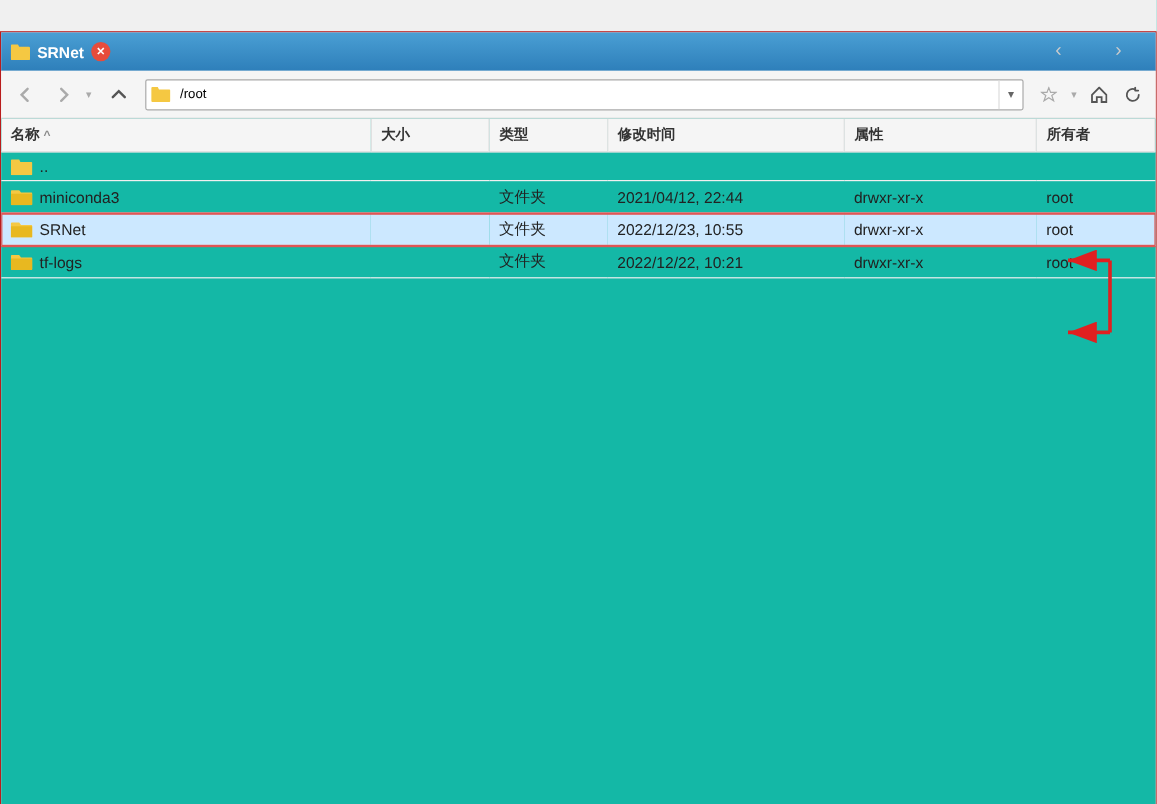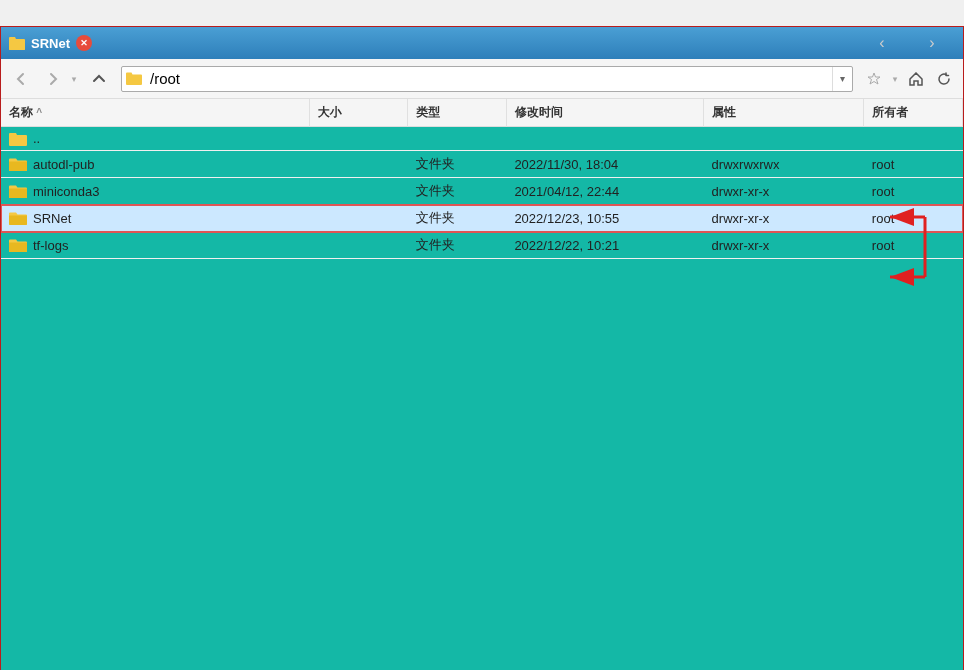--- a/index.html
+++ b/index.html
@@ -109,21 +109,21 @@
       display: flex;
       align-items: center;
       justify-content: center;
       flex-shrink: 0;
     }
 
     .address-input {
       flex: 1;
       border: none;
       outline: none;
-      font-size: 15px;
+      font-size: 11px;
       background: transparent;
       padding: 0 4px;
     }
 
     .address-dropdown {
       width: 20px;
       height: 24px;
       display: flex;
       align-items: center;
       justify-content: center;
@@ -336,36 +336,20 @@
             <td></td>
             <td></td>
           </tr>
           <tr>
             <td class="col-name">
               <div class="name-cell">
     <svg width="18" height="14" viewBox="0 0 18 14" fill="none">
         <path d="M0 2.5 Q0 1.5 1 1.5 L7 1.5 L8.5 3.5 L17 3.5 Q18 3.5 18 4.5 L18 13 Q18 14 17 14 L1 14 Q0 14 0 13 Z" fill="#f5c842"></path>
         <path d="M0 4.5 L18 4.5 L18 13 Q18 14 17 14 L1 14 Q0 14 0 13 Z" fill="#e8b820"></path>
        </svg>
-    <span>autodl-pub</span>
-  </div>
-            </td>
-            <td style="text-align: right;"></td>
-            <td>文件夹</td>
-            <td>2022/11/30, 18:04</td>
-            <td>drwxrwxrwx</td>
-            <td>root</td>
-          </tr>
-          <tr>
-            <td class="col-name">
-              <div class="name-cell">
-    <svg width="18" height="14" viewBox="0 0 18 14" fill="none">
-        <path d="M0 2.5 Q0 1.5 1 1.5 L7 1.5 L8.5 3.5 L17 3.5 Q18 3.5 18 4.5 L18 13 Q18 14 17 14 L1 14 Q0 14 0 13 Z" fill="#f5c842"></path>
-        <path d="M0 4.5 L18 4.5 L18 13 Q18 14 17 14 L1 14 Q0 14 0 13 Z" fill="#e8b820"></path>
-       </svg>
     <span>miniconda3</span>
   </div>
             </td>
             <td style="text-align: right;"></td>
             <td>文件夹</td>
             <td>2021/04/12, 22:44</td>
             <td>drwxr-xr-x</td>
             <td>root</td>
           </tr>
           <tr class="row-selected">

